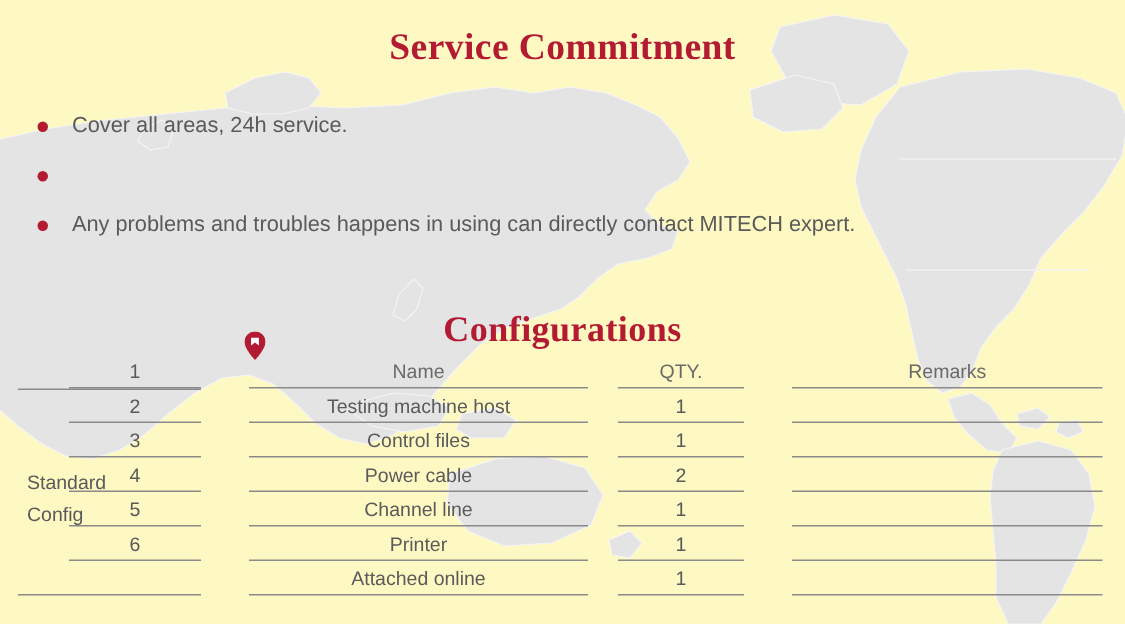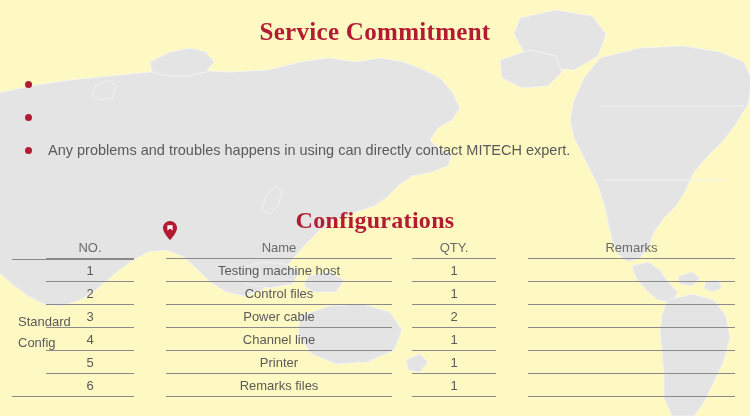--- a/index.html
+++ b/index.html
@@ -222,20 +222,21 @@
         <path d="M604,180 L726,180"></path>
       </g>
     </g>
   </svg>
 
   <div class="heading" id="title-service">Service Commitment</div>
 
   <div id="bullets">
     <div class="bullet-row">
       <span class="bullet-dot"></span>
+      <span>Cover all areas, 24h service.</span>
     </div>
     <div class="bullet-row">
       <span class="bullet-dot"></span>
     </div>
     <div class="bullet-row">
       <span class="bullet-dot"></span>
       <span>Any problems and troubles happens in using can directly contact MITECH expert.</span>
     </div>
   </div>
 
@@ -250,37 +251,36 @@
 
     <div class="col" id="col-group">
       <div class="group-spacer"></div>
       <div class="group-cell">
         <div class="group-line">Standard</div>
         <div class="group-line">Config</div>
       </div>
     </div>
 
     <div class="col" id="col-no">
-      <div class="cell hdr center">NO.</div>
       <div class="cell center">1</div>
       <div class="cell center">2</div>
       <div class="cell center">3</div>
       <div class="cell center">4</div>
       <div class="cell center">5</div>
       <div class="cell center">6</div>
     </div>
 
     <div class="col" id="col-name">
       <div class="cell hdr left">Name</div>
       <div class="cell left">Testing machine host</div>
       <div class="cell left">Control files</div>
       <div class="cell left">Power cable</div>
       <div class="cell left">Channel line</div>
       <div class="cell left">Printer</div>
-      <div class="cell left">Remarks files</div>
+      <div class="cell left">Attached online</div>
     </div>
 
     <div class="col" id="col-qty">
       <div class="cell hdr center">QTY.</div>
       <div class="cell center">1</div>
       <div class="cell center">1</div>
       <div class="cell center">2</div>
       <div class="cell center">1</div>
       <div class="cell center">1</div>
       <div class="cell center">1</div>

